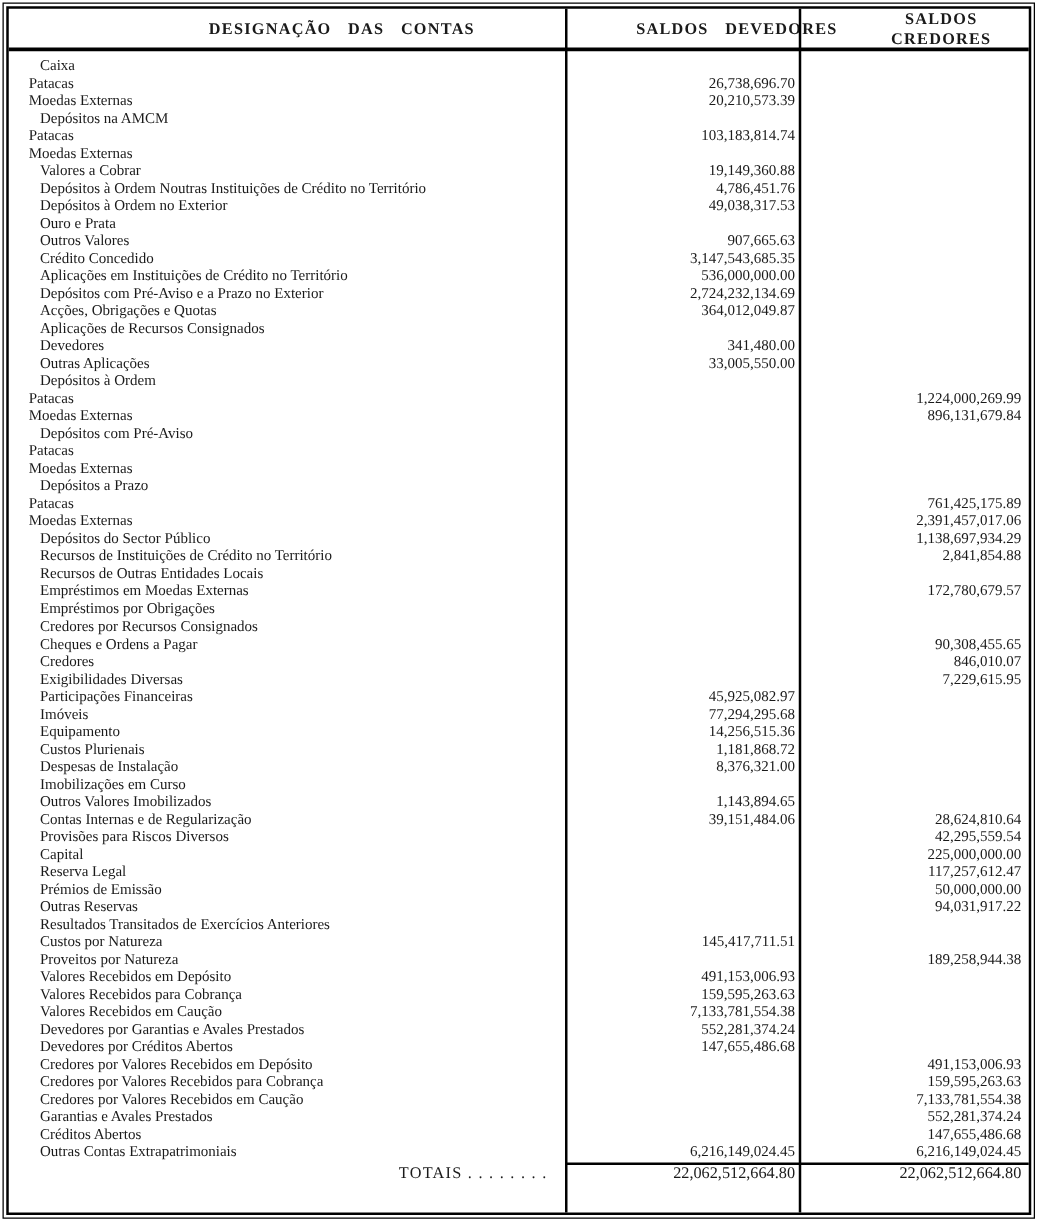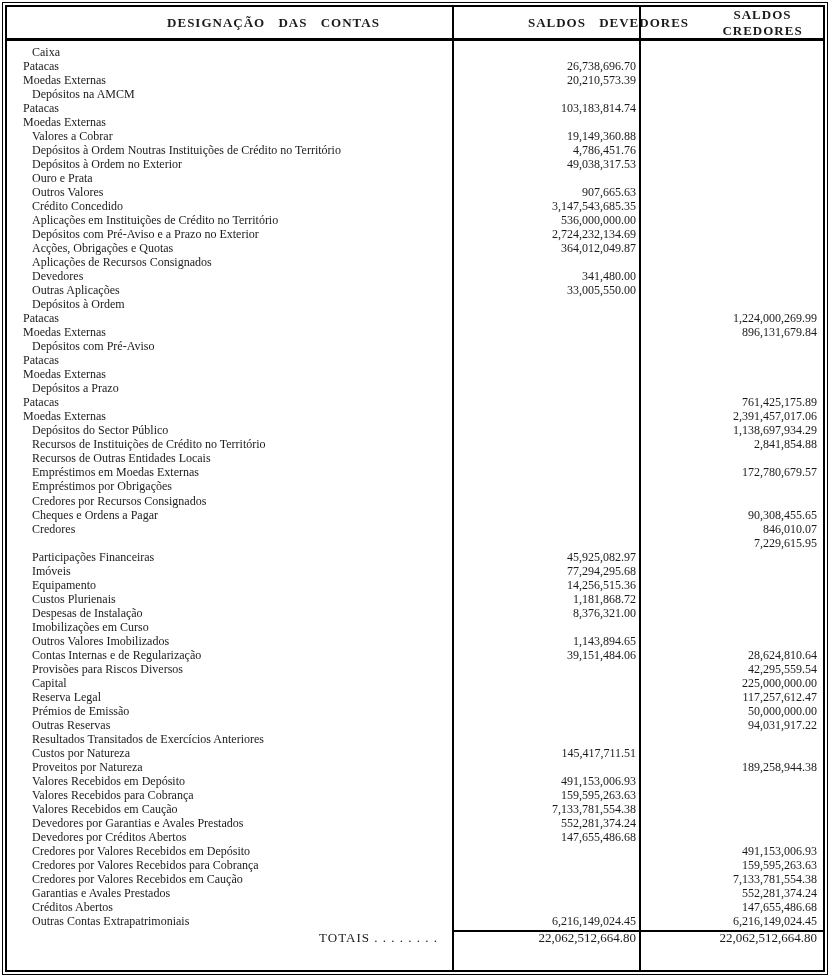--- a/index.html
+++ b/index.html
@@ -40,21 +40,21 @@
     border-bottom: 3px solid #000;
     align-items: center;
     font-weight: bold;
     font-size: 13px;
     letter-spacing: 1px;
     word-spacing: 9px;
     padding-left: 44px;
   }
   .th { text-align: center; }
   .th-designation { flex: 0 0 445px; }
-  .th-debit      { flex: 0 0 187px; margin-left: 19px; }
+  .th-debit      { flex: 0 0 187px; }
   .th-credit     { flex: 1; }
 
   .tbody {
     height: 889px;
     padding-top: 4px;
     box-sizing: border-box;
     overflow: hidden;
   }
   .row {
     display: flex;
@@ -303,20 +303,21 @@
           <div class="cell-label">Cheques e Ordens a Pagar</div>
           <div class="cell-debit"></div>
           <div class="cell-credit">90,308,455.65</div>
         </div>
         <div class="row">
           <div class="cell-label">Credores</div>
           <div class="cell-debit"></div>
           <div class="cell-credit">846,010.07</div>
         </div>
         <div class="row">
+          <div class="cell-label">Exigibilidades Diversas</div>
           <div class="cell-debit"></div>
           <div class="cell-credit">7,229,615.95</div>
         </div>
         <div class="row">
           <div class="cell-label">Participações Financeiras</div>
           <div class="cell-debit">45,925,082.97</div>
           <div class="cell-credit"></div>
         </div>
         <div class="row">
           <div class="cell-label">Imóveis</div>

